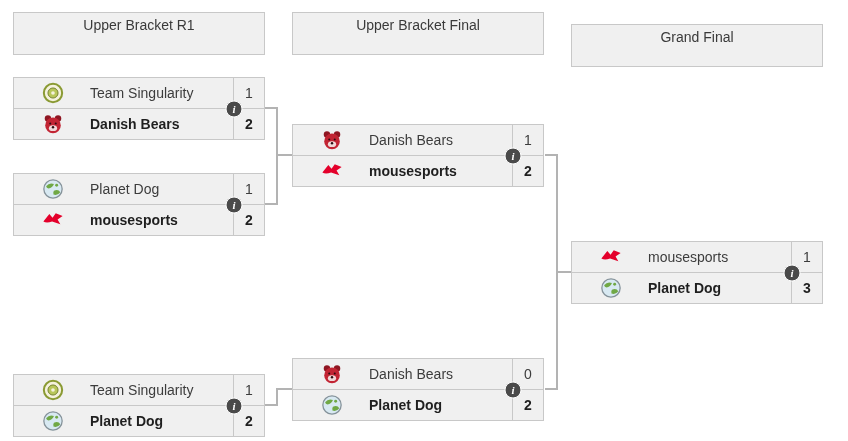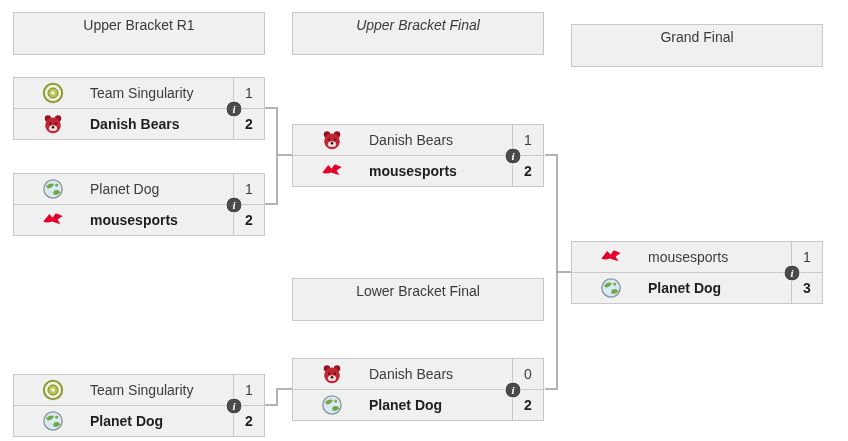--- a/index.html
+++ b/index.html
@@ -69,23 +69,22 @@
     <circle cx="16" cy="8" r="1.6" fill="#70a845"></circle>
   </symbol>
   <symbol id="logo-mouse" viewBox="0 0 24 24">
     <path d="M1.5 13.5 L8 5.5 L11.5 9.5 L15 4.5 L22.5 7.5 L17 11.5 L20 16.5 L11 13.5 Q5 16 1.5 13.5 Z" fill="#e4002b"></path>
   </symbol>
 </svg>
 
 <div class="bracket">
 
   <div class="round-header" style="left:13px; top:12px;">Upper Bracket R1</div>
-  <div class="round-header" style="left:292px; top:12px;font-style:italic;">Upper Bracket Final</div>
+  <div class="round-header" style="left:292px; top:12px;">Upper Bracket Final</div>
   <div class="round-header" style="left:571px; top:24px;">Grand Final</div>
-  <div class="round-header" style="left:292px; top:278px;">Lower Bracket Final</div>
 
   <div class="conn hline" style="left:265px; top:107px; width:13px;"></div>
   <div class="conn hline" style="left:265px; top:203px; width:13px;"></div>
   <div class="conn vline" style="left:276px; top:107px; height:98px;"></div>
   <div class="conn hline" style="left:276px; top:154px; width:16px;"></div>
   <div class="conn hline" style="left:545px; top:154px; width:13px;"></div>
   <div class="conn vline" style="left:556px; top:154px; height:236px;"></div>
   <div class="conn hline" style="left:556px; top:271px; width:15px;"></div>
   <div class="conn hline" style="left:545px; top:388px; width:13px;"></div>
   <div class="conn hline" style="left:265px; top:404px; width:13px;"></div>

